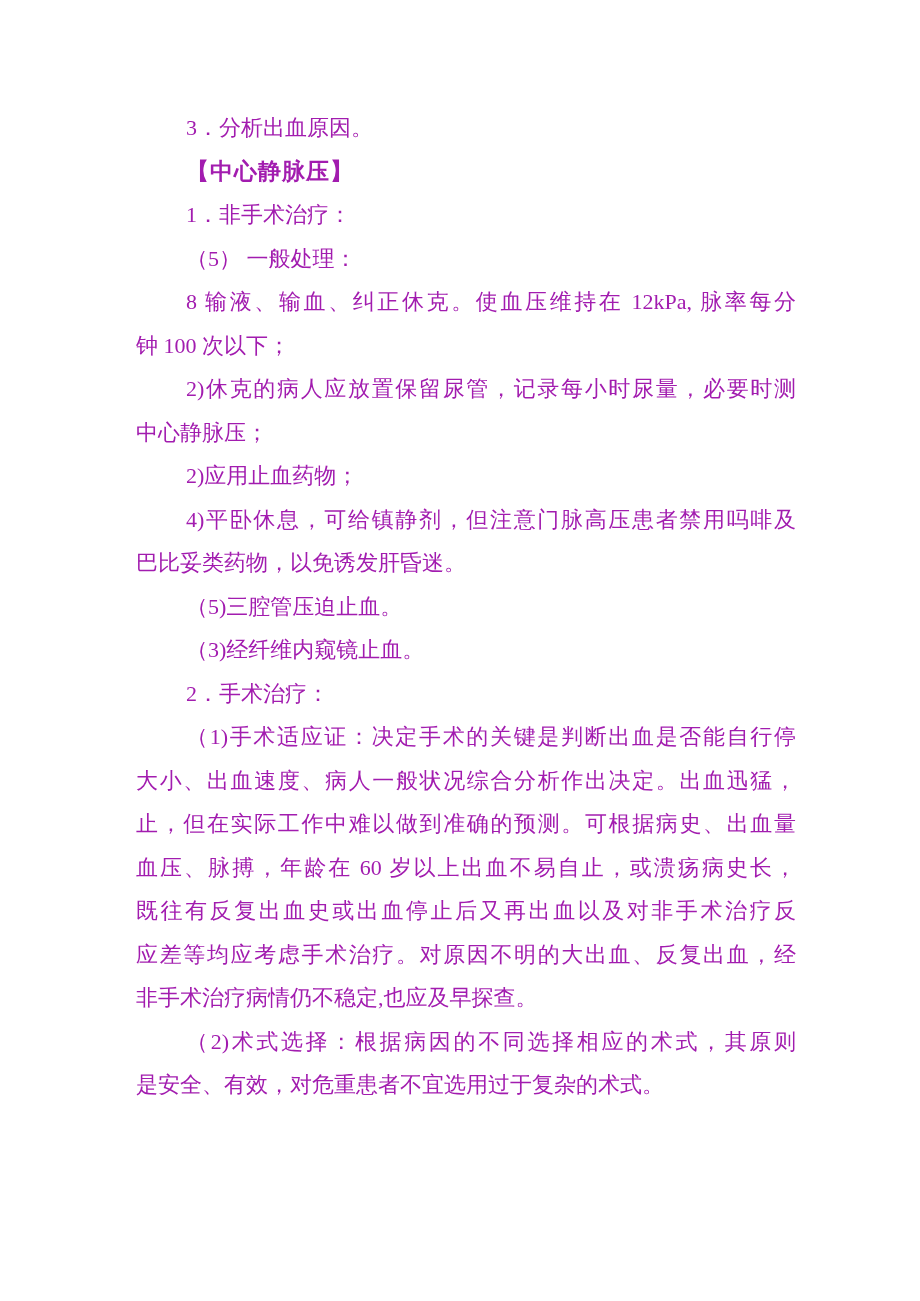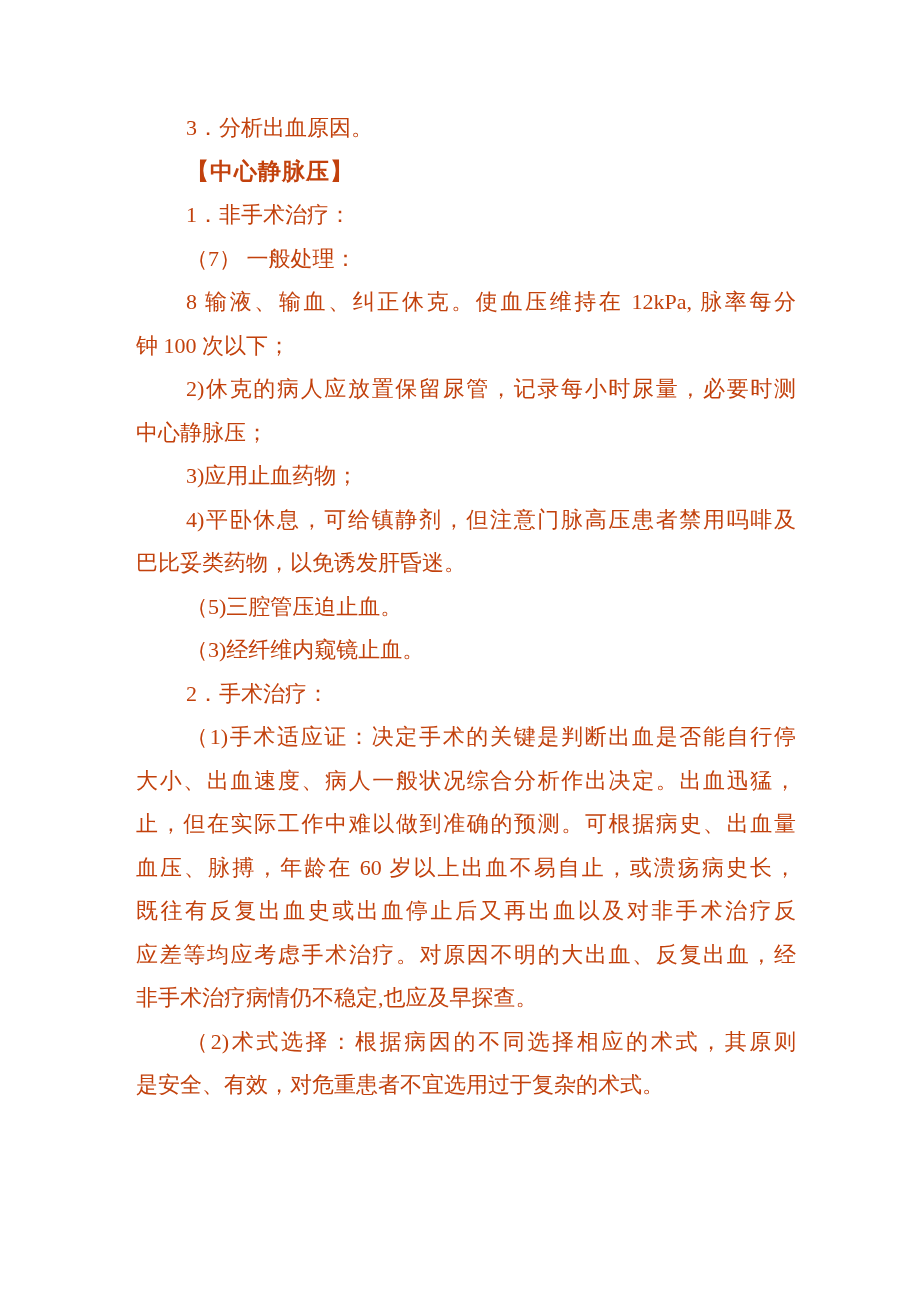--- a/index.html
+++ b/index.html
@@ -43,30 +43,30 @@
   .line.bold {
     font-weight: bold;
     font-size: 23px;
     letter-spacing: 1px;
   }
 </style>
 </head>
 <body>
 
 <div class="page" style="background: rgb(255, 255, 255);">
-  <div class="text-block" style="color: #c2410c;">
+  <div class="text-block" style="color: #a21caf;">
       <div class="line indent">3．分析出血原因。</div>
       <div class="line indent bold">【中心静脉压】</div>
       <div class="line indent">1．非手术治疗：</div>
-      <div class="line indent">（7） 一般处理：</div>
+      <div class="line indent">（5） 一般处理：</div>
       <div class="line indent fill">8 输液、输血、纠正休克。使血压维持在 12kPa, 脉率每分</div>
       <div class="line">钟 100 次以下；</div>
       <div class="line indent fill">2)休克的病人应放置保留尿管，记录每小时尿量，必要时测</div>
       <div class="line">中心静脉压；</div>
-      <div class="line indent">3)应用止血药物；</div>
+      <div class="line indent">2)应用止血药物；</div>
       <div class="line indent fill">4)平卧休息，可给镇静剂，但注意门脉高压患者禁用吗啡及</div>
       <div class="line">巴比妥类药物，以免诱发肝昏迷。</div>
       <div class="line indent">（5)三腔管压迫止血。</div>
       <div class="line indent">（3)经纤维内窥镜止血。</div>
       <div class="line indent">2．手术治疗：</div>
       <div class="line indent fill">（1)手术适应证：决定手术的关键是判断出血是否能自行停</div>
       <div class="line fill">大小、出血速度、病人一般状况综合分析作出决定。出血迅猛，</div>
       <div class="line fill">止，但在实际工作中难以做到准确的预测。可根据病史、出血量</div>
       <div class="line fill">血压、脉搏，年龄在 60 岁以上出血不易自止，或溃疡病史长，</div>
       <div class="line fill">既往有反复出血史或出血停止后又再出血以及对非手术治疗反</div>

